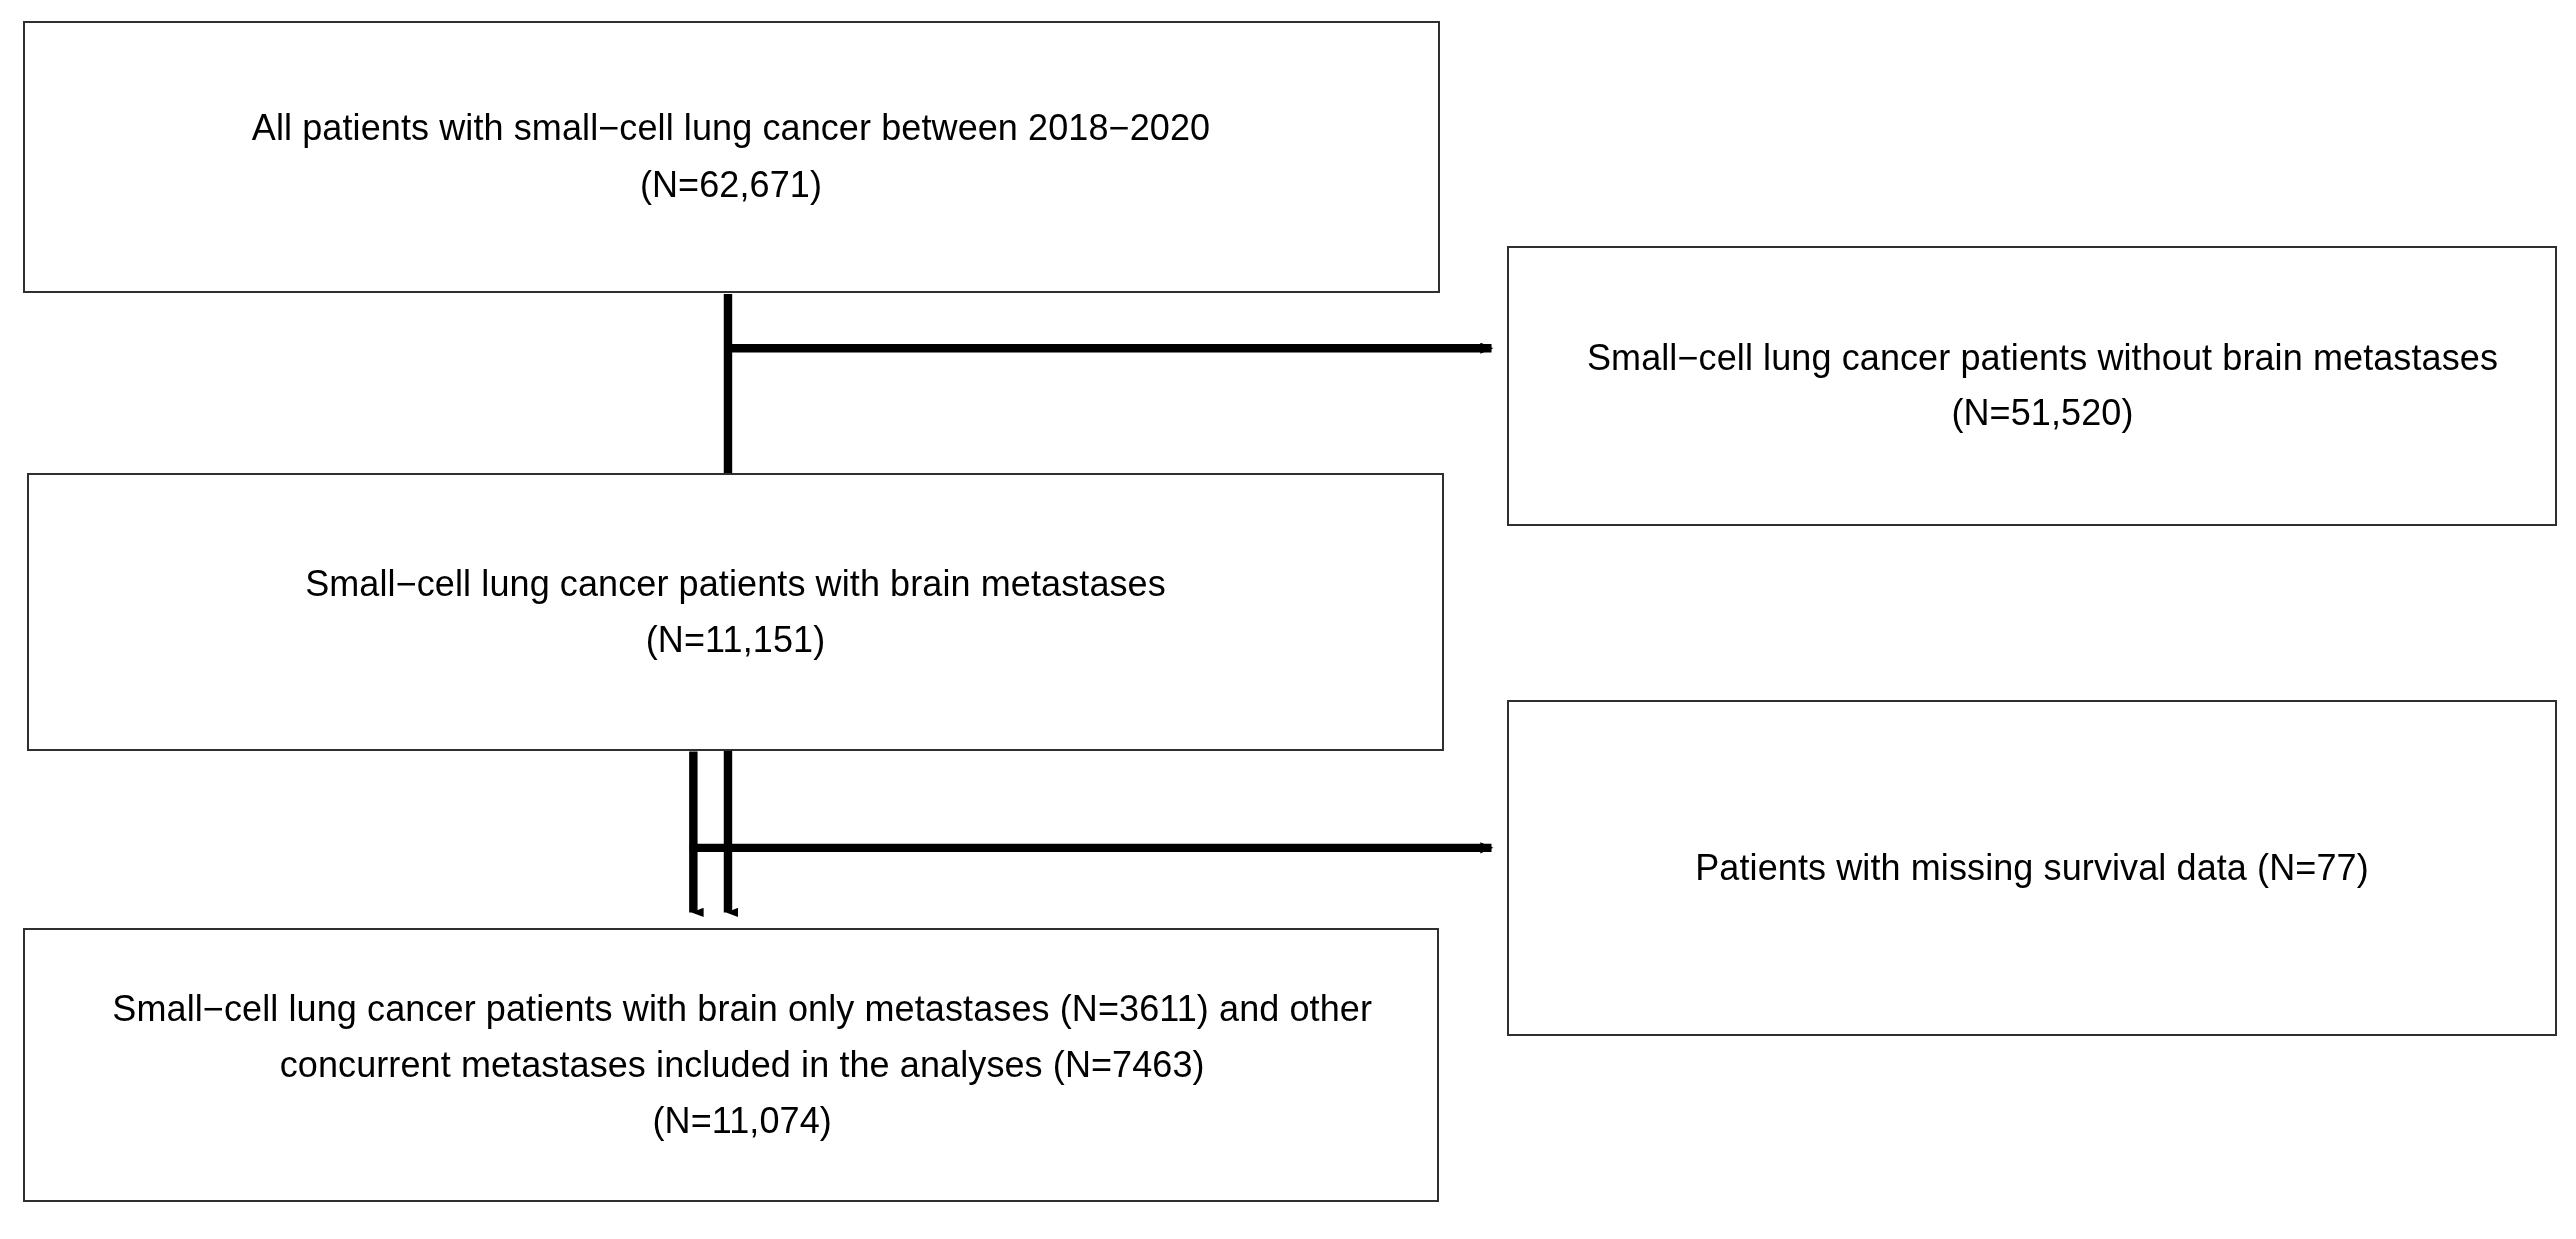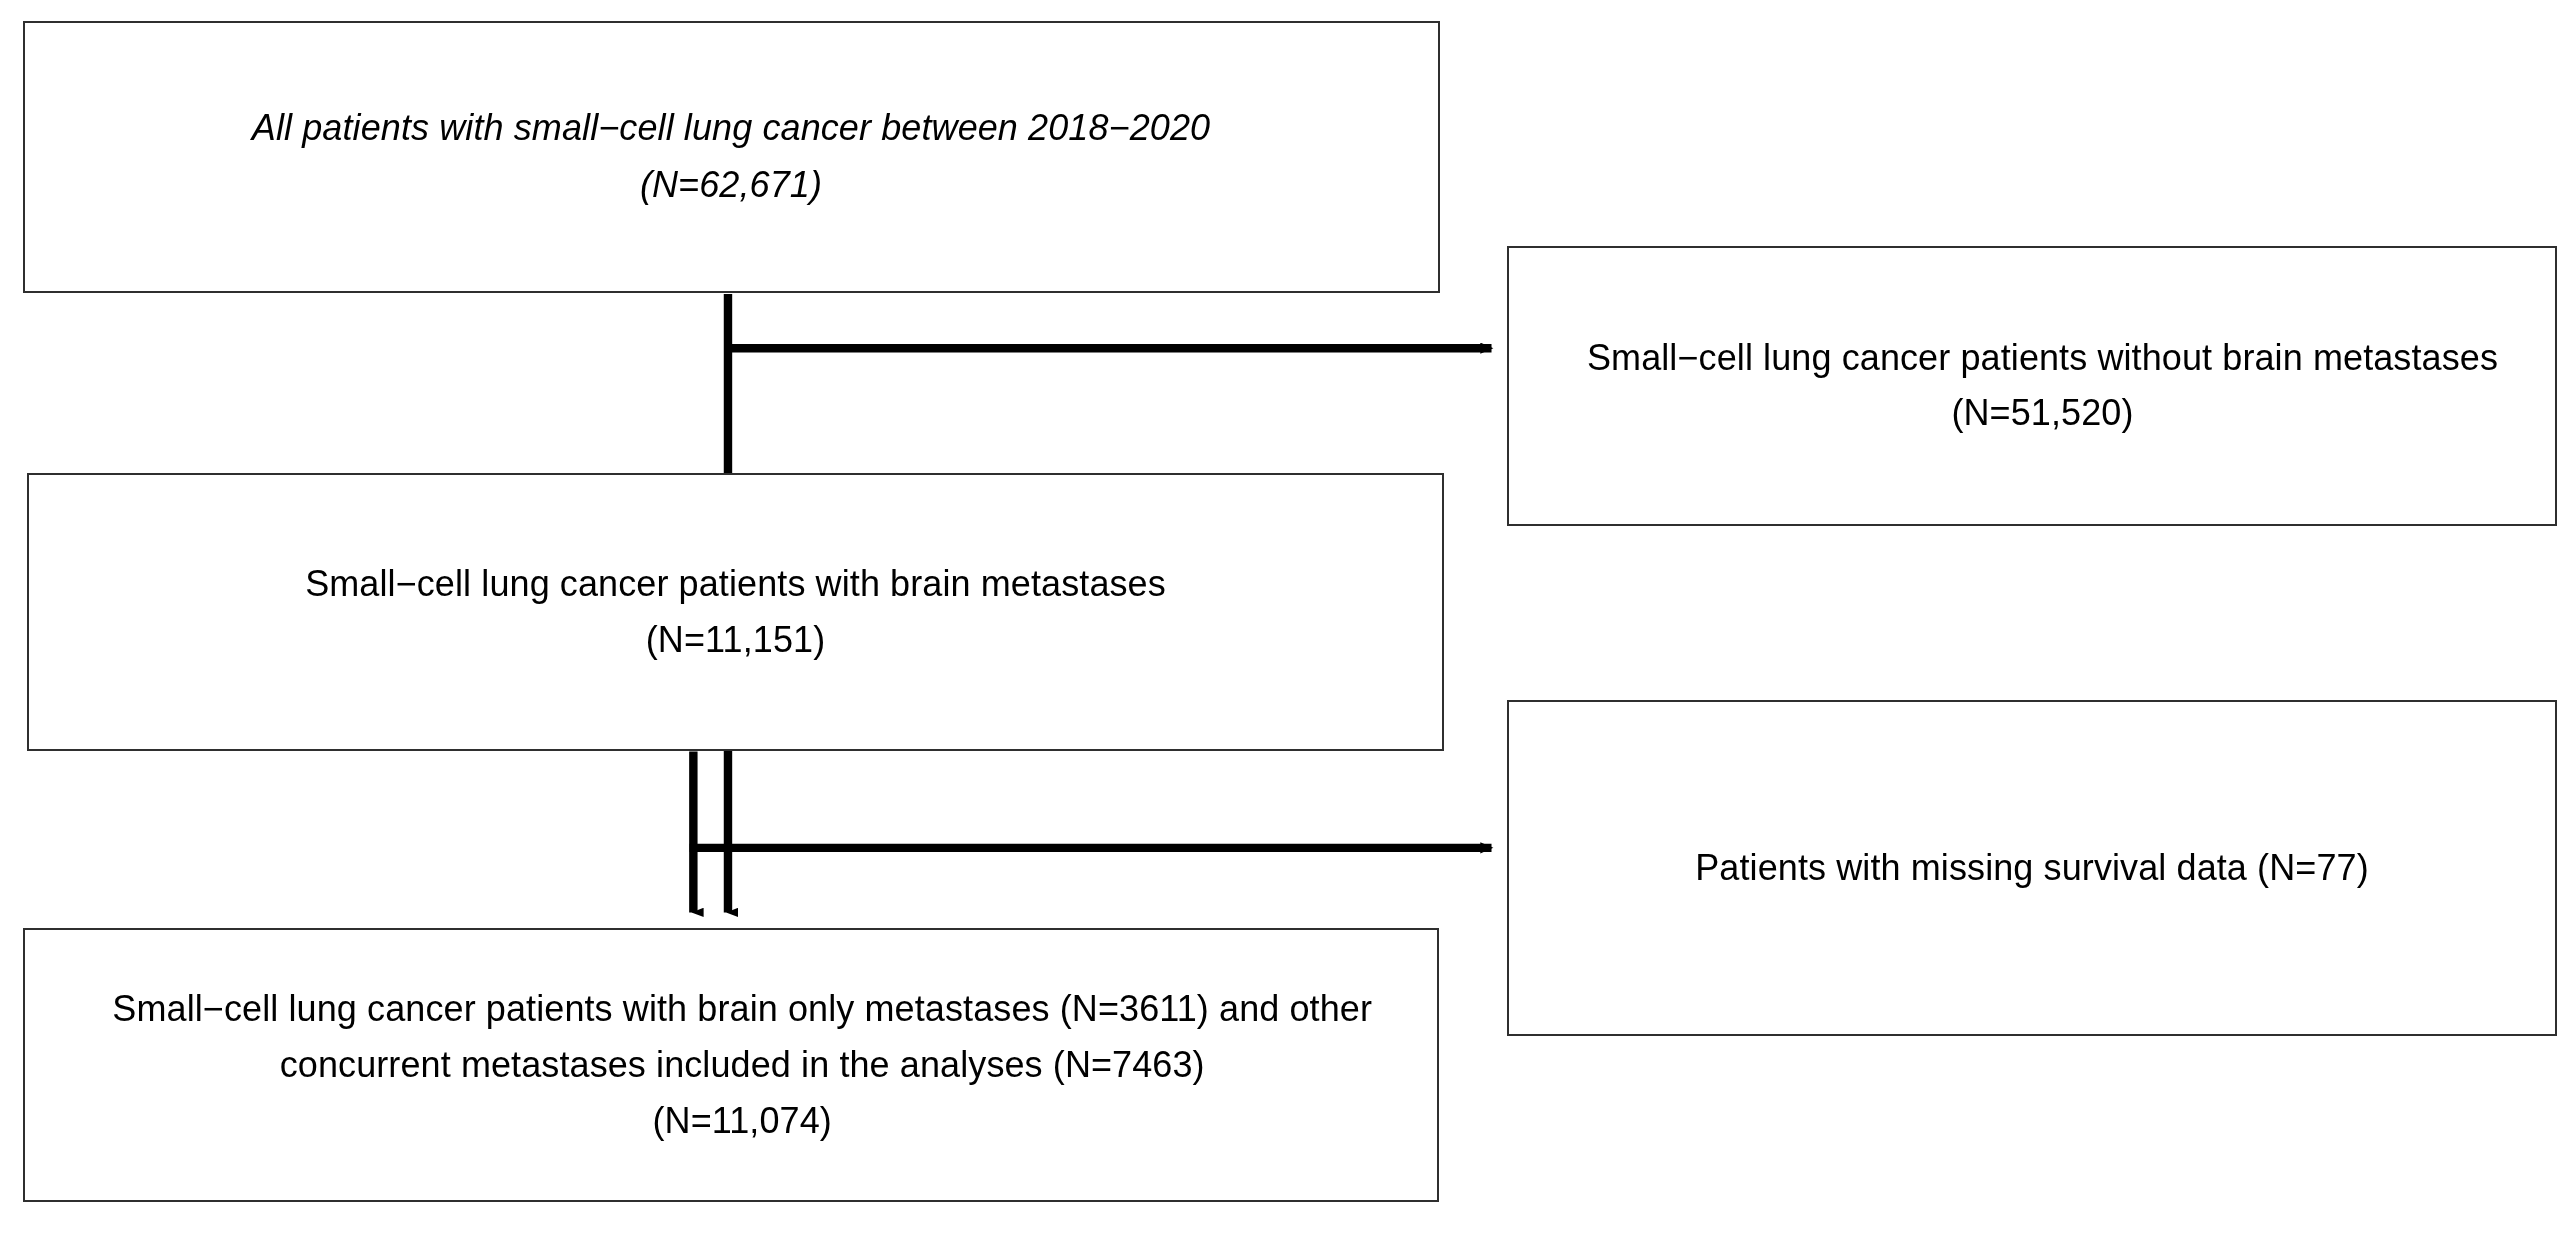--- a/index.html
+++ b/index.html
@@ -33,21 +33,21 @@
     width: 100%;
     padding: 0 20.6px;
     box-sizing: border-box;
     color: #000000;
     font-size: 36px;
     line-height: 1.52;
     letter-spacing: 0.1px;
     white-space: pre-line;
   }
   
-  #box-primary-cohort   { left: 22.5px;   top: 20.6px;   width: 1417px; height: 272px; font-style: italic; }
+  #box-primary-cohort   { left: 22.5px;   top: 20.6px;   width: 1417px; height: 272px; }
   #box-no-brain-mets    { left: 1507px; top: 246px;  width: 1050px; height: 280px; padding-left: 21px; }
   #box-brain-mets       { left: 27px;   top: 473px;  width: 1417px; height: 278px; }
   #box-missing-survival { left: 1507px; top: 700px;  width: 1050px; height: 336px; }
   #box-included         { left: 22.5px;   top: 928px;  width: 1416px; height: 274px; }
 
   #box-included .box-text { line-height: 1.56; padding-left: 44px; }
   #box-brain-mets .box-text,
   #box-primary-cohort .box-text { line-height: 1.56; }
 
   .connector-layer {

